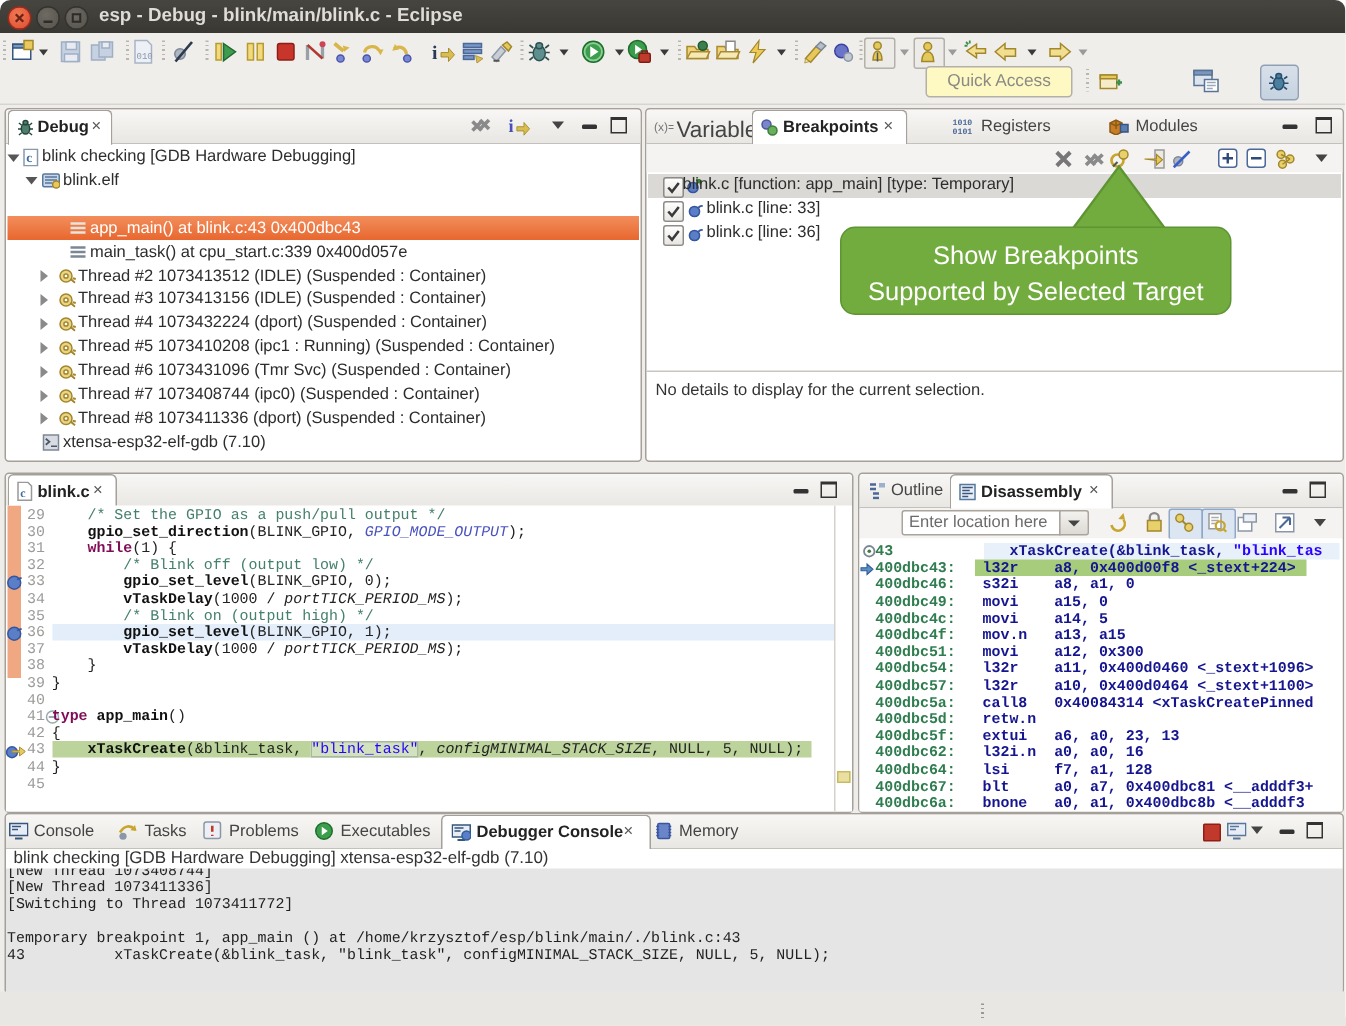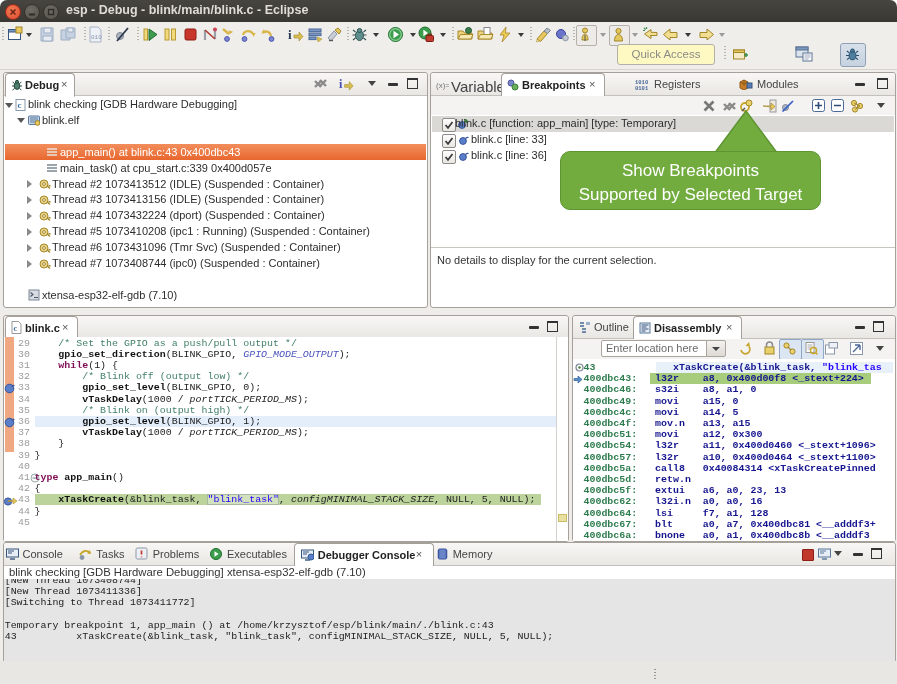--- a/index.html
+++ b/index.html
@@ -357,20 +357,29 @@
       </div>
       <div class="trow" style="left:0;top:159.5px;width:100%;">
         <div class="twisty-closed" style="left:23px;"></div>
         <svg class="ticn" style="left:35px;" viewBox="0 0 12 12">
             <circle cx="5" cy="6" r="4" fill="#EAD488" stroke="#A3872B"></circle>
             <circle cx="5" cy="6" r="1.4" fill="#fff" stroke="#A3872B"></circle>
             <path d="M8 8l3 2.5M9.5 7.5l2 .5" stroke="#A3872B" stroke-width="1.3"></path>
           </svg>
         <span class="ttext" style="left:48px;">Thread #7 1073408744 (ipc0) (Suspended : Container)</span>
       </div>
+      <div class="trow" style="left:0;top:175.4px;width:100%;">
+        <div class="twisty-closed" style="left:23px;"></div>
+        <svg class="ticn" style="left:35px;" viewBox="0 0 12 12">
+            <circle cx="5" cy="6" r="4" fill="#EAD488" stroke="#A3872B"></circle>
+            <circle cx="5" cy="6" r="1.4" fill="#fff" stroke="#A3872B"></circle>
+            <path d="M8 8l3 2.5M9.5 7.5l2 .5" stroke="#A3872B" stroke-width="1.3"></path>
+          </svg>
+        <span class="ttext" style="left:48px;">Thread #8 1073411336 (dport) (Suspended : Container)</span>
+      </div>
       <div class="trow" style="left:0;top:191.3px;width:100%;">
         <svg class="ticn" style="left:24px;" viewBox="0 0 12 12">
             <rect x="1" y="1" width="10" height="10" fill="#D8DCE2" stroke="#7C8795"></rect>
             <path d="M2.5 3.5l2.5 2-2.5 2M6 8.5h4" stroke="#4A5568" stroke-width="1.1" fill="none"></path>
           </svg>
         <span class="ttext" style="left:38px;">xtensa-esp32-elf-gdb (7.10)</span>
       </div>
     </div>
   </div>
 

